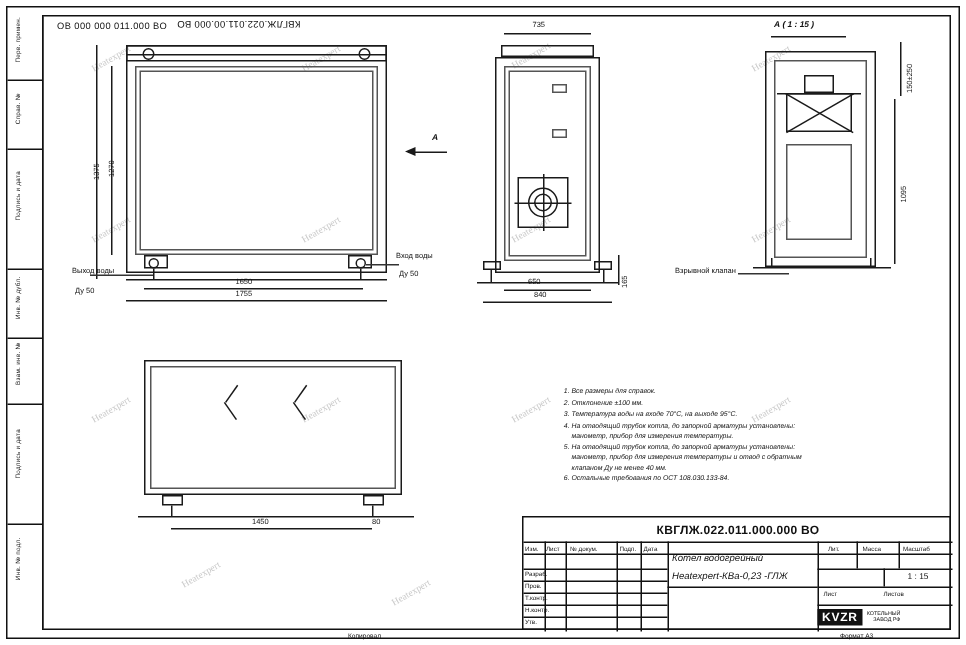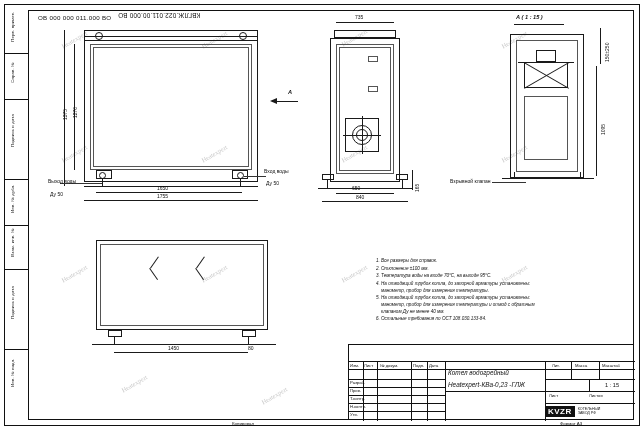--- a/index.html
+++ b/index.html
@@ -95,21 +95,21 @@
     position:absolute;left:0;top:0;width:286px;height:16px;
     display:flex;align-items:center;justify-content:center;
     font-size:8px;font-weight:bold;letter-spacing:.2px;
   }
   .tbcell{position:absolute;font-size:4.2px;white-space:nowrap;}
   .tbname{
     position:absolute;font-size:6.4px;font-style:italic;white-space:nowrap;
   }
   .logo{
     position:absolute;left:196px;top:58px;width:52px;height:16px;
-    display:flex;align-items:center;
+    display:flex;align-items:center;text-align:right;
   }
   .logo-badge{
     background:#111;color:#fff;font-weight:bold;font-size:8px;
     padding:1px 3px;letter-spacing:.5px;
   }
   .logo-sub{font-size:3.6px;line-height:1.15;margin-left:3px;}
   .bottomlabel{position:absolute;font-size:4.4px;}
   .scalebox{position:absolute;font-size:5.6px;}
 </style>
 </head>
@@ -283,20 +283,21 @@
       <li>Все размеры для справок.</li>
       <li>Отклонение ±100 мм.</li>
       <li>Температура воды на входе 70°С, на выходе 95°С.</li>
       <li>На отводящий трубок котла, до запорной арматуры установлены: манометр, прибор для измерения температуры.</li>
       <li>На отводящий трубок котла, до запорной арматуры установлены: манометр, прибор для измерения температуры и отвод с обратным клапаном Ду не менее 40 мм.</li>
       <li>Остальные требования по ОСТ 108.030.133-84.</li>
     </ol>
   </div>
 
   <div class="tb">
+    <div class="tb-title">КВГЛЖ.022.011.000.000 ВО</div>
     <div class="ln h" style="left:0;top:16px;width:286px;"></div>
 
     <div class="ln h" style="left:0;top:24px;width:286px;"></div>
     <div class="ln v" style="left:14px;top:16px;height:60px;"></div>
     <div class="ln v" style="left:28px;top:16px;height:60px;"></div>
     <div class="ln v" style="left:62px;top:16px;height:60px;"></div>
     <div class="ln v" style="left:78px;top:16px;height:60px;"></div>
     <div class="ln v" style="left:96px;top:16px;height:60px;"></div>
     <div class="ln v" style="left:196px;top:16px;height:60px;"></div>
     <div class="ln v" style="left:222px;top:16px;height:18px;"></div>

